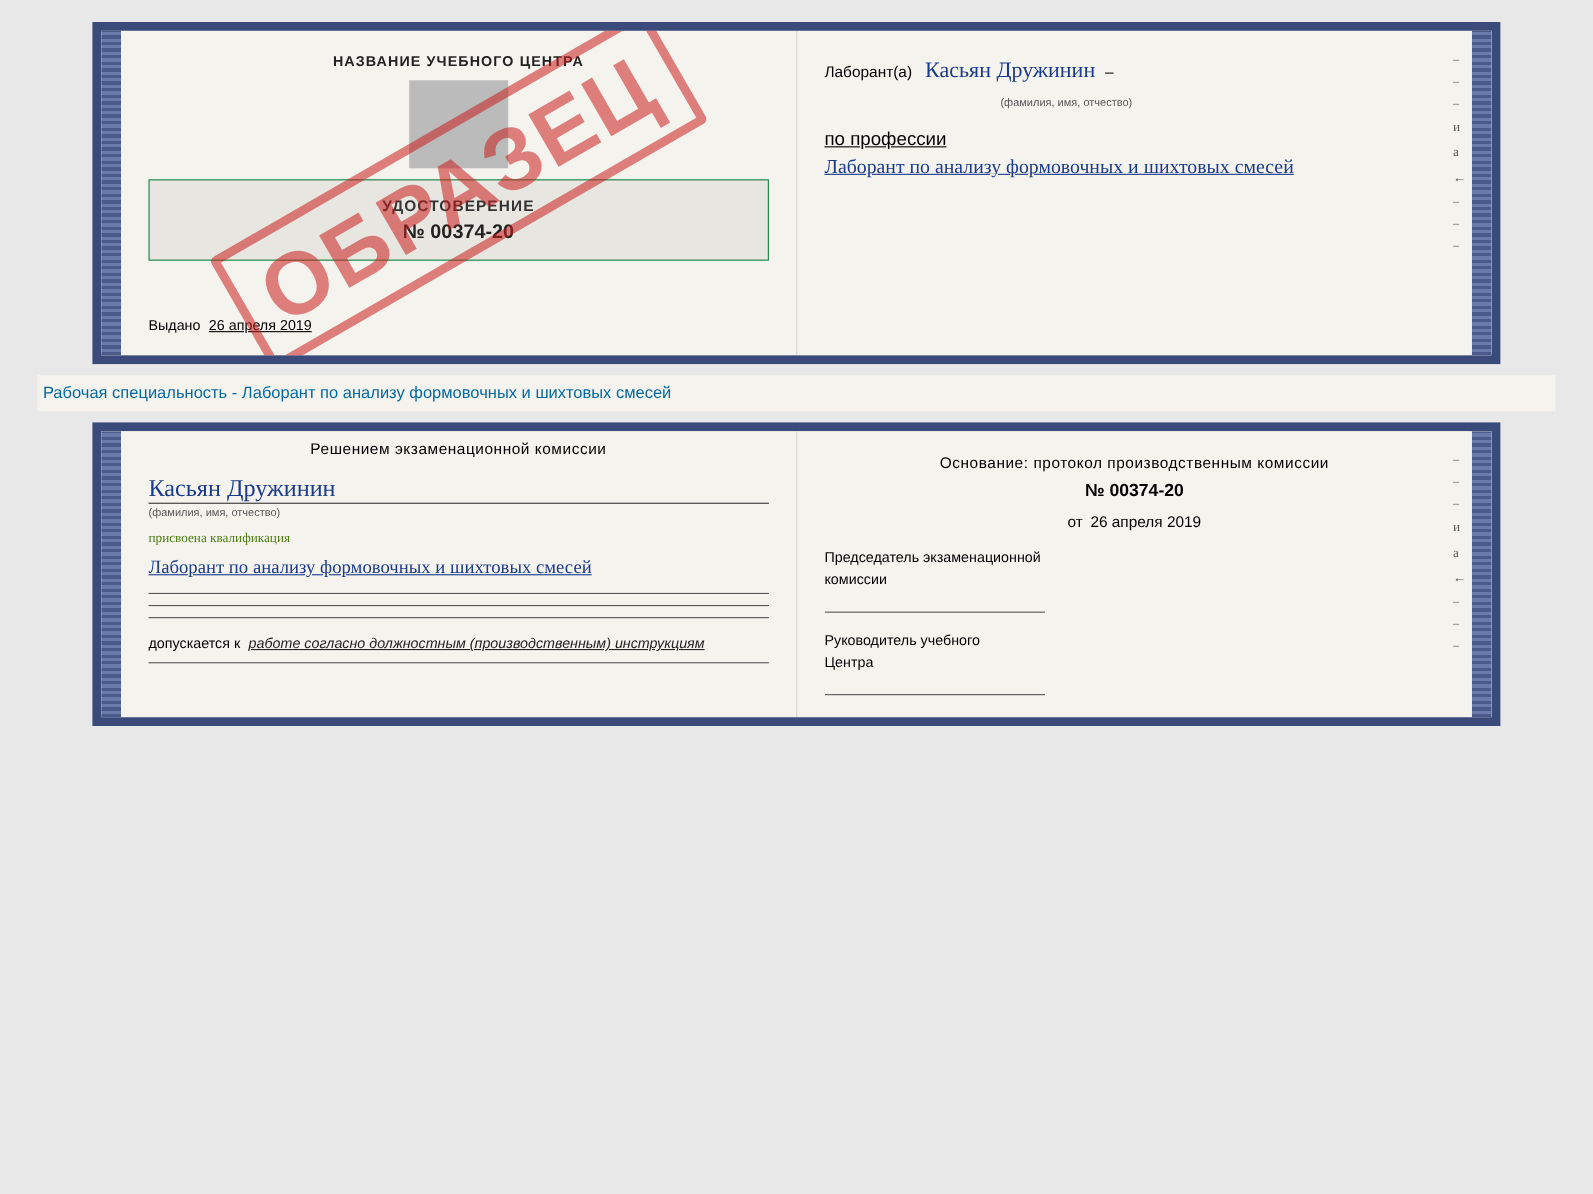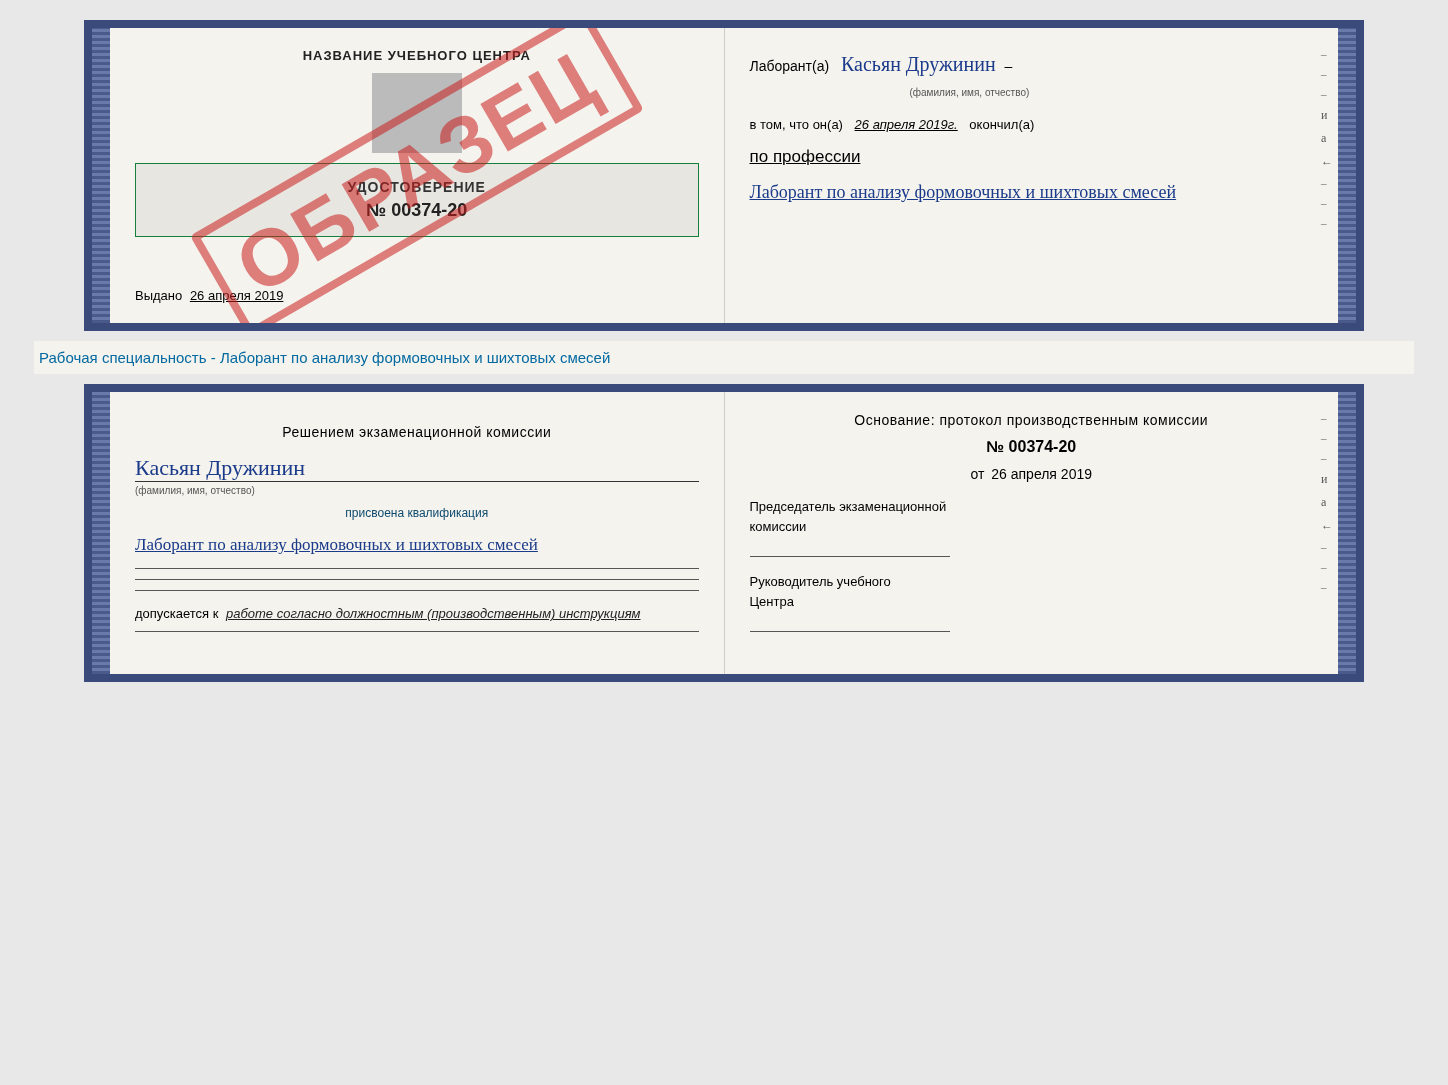--- a/index.html
+++ b/index.html
@@ -182,21 +182,20 @@
       font-family: Arial, sans-serif;
       margin-top: 10px;
     }
 
     .profession-handwritten {
       font-family: 'Segoe Script', 'Brush Script MT', cursive;
       color: #1a3a8a;
       font-size: 18px;
       text-decoration: underline;
       line-height: 1.6;
-      margin-top: 11px;
     }
 
     .side-dash {
       font-size: 11px;
       color: #555;
     }
 
     
     .middle-text {
       width: 1380px;
@@ -204,21 +203,21 @@
       padding: 8px 5px;
       font-size: 15px;
       font-family: Arial, sans-serif;
       color: #0369a1;
     }
 
     
     .bottom-left {
       flex: 1;
       border-right: 1px solid #ccc;
-      padding: 32px 25px;
+      padding: 8px 25px;
       background: #f5f3ee;
     }
 
     .bottom-right {
       flex: 1;
       padding: 20px 25px;
       background: #f5f3ee;
       position: relative;
     }
 
@@ -230,23 +229,22 @@
       margin-bottom: 15px;
     }
 
     .name-line {
       border-bottom: 1px solid #333;
       margin-bottom: 3px;
     }
 
     .qualification-label {
       font-size: 12px;
-      font-family: Liberation Sans, sans-serif;
-      text-align: center;
-      color: #0c4a6e;
+      font-family: Liberation Serif, serif;
+      color: #4d7c0f;
       margin-top: 10px;
       margin-bottom: 5px;
     }
 
     .admission-italic {
       font-family: Arial, sans-serif;
       font-style: italic;
       font-size: 13px;
       text-decoration: underline;
       color: #222;
@@ -332,25 +330,20 @@
 
     <div class="doc-right">
       <div class="received-line">
         <span>Лаборант(а)</span>
         <span class="handwritten" style="margin-left:8px;">Касьян Дружинин</span>
         <span style="margin-left:5px;"> – </span>
         <br>
         <span class="small-label" style="margin-left:160px;">(фамилия, имя, отчество)</span>
       </div>
 
-      <div style="font-size:13px; font-family:Arial,sans-serif; margin-bottom:15px;">
-        <span>в том, что он(а)</span>
-        <span style="text-decoration:underline; margin: 0 8px; font-style:italic;">26 апреля 2019г.</span>
-        <span>окончил(а)</span>
-      </div>
 
 
       <div class="profession-block">
         <div style="font-size:17px; font-family:Arial,sans-serif;text-decoration:underline;">по профессии</div>
         <div class="profession-handwritten">Лаборант по анализу формовочных и шихтовых смесей</div>
       </div>
 
       <div style="position:absolute;right:5px;top:20px;display:flex;flex-direction:column;gap:8px;">
         <span class="side-dash">–</span>
         <span class="side-dash">–</span>

